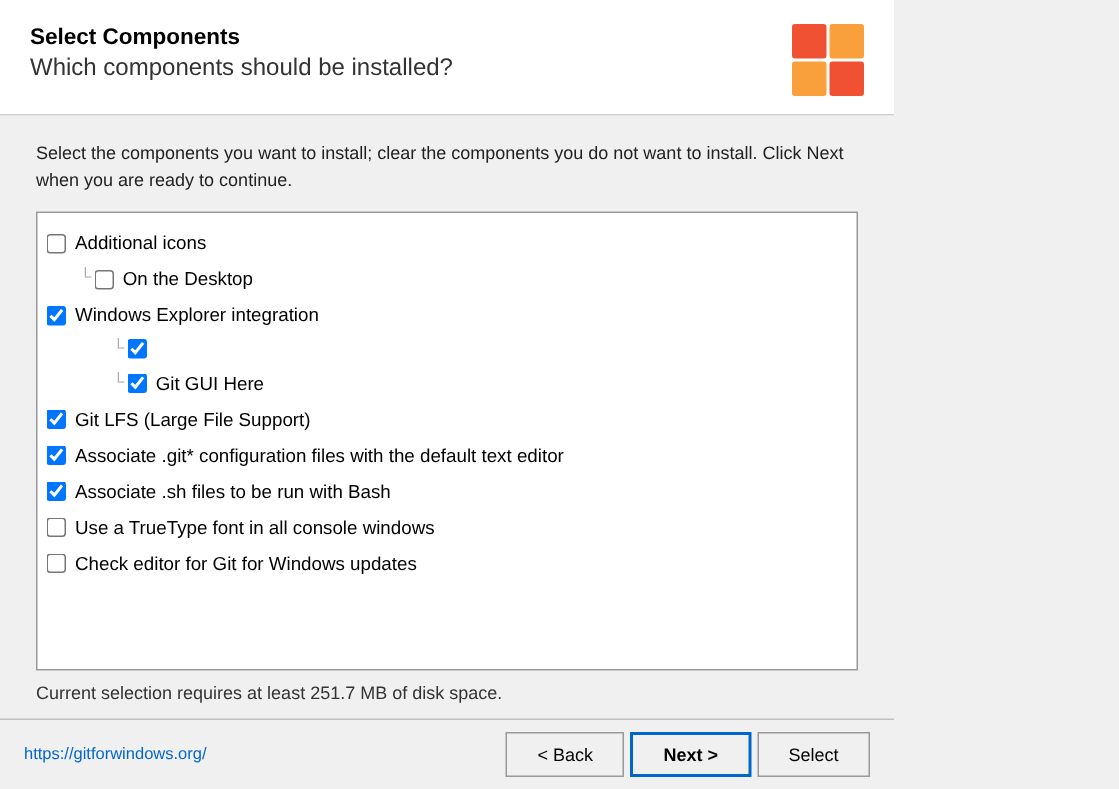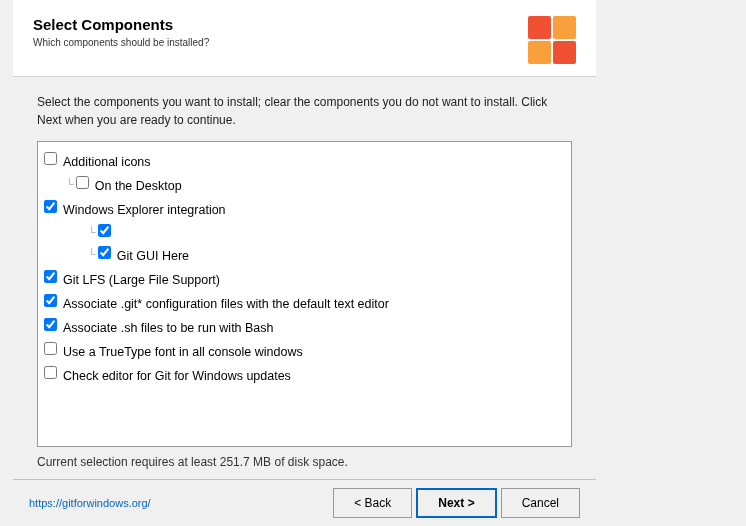--- a/index.html
+++ b/index.html
@@ -18,42 +18,41 @@
       flex-direction: column;
       overflow: hidden;
     }
 
     .window {
       width: 596px;
       height: 526px;
       background: #f0f0f0;
       display: flex;
       flex-direction: column;
-      padding-left: 13px;
     }
 
     .header {
       background: #ffffff;
       padding: 16px 20px 12px 20px;
       display: flex;
       align-items: flex-start;
       justify-content: space-between;
       border-bottom: 1px solid #d0d0d0;
     }
 
     .header-text {}
 
     .header-title {
       font-size: 15px;
       font-weight: bold;
       color: #000;
     }
 
     .header-subtitle {
-      font-size: 10px;
+      font-size: 16px;
       color: #333;
       margin-top: 4px;
     }
 
     .header-logo {
       width: 48px;
       height: 48px;
       flex-shrink: 0;
     }
 
@@ -74,20 +73,21 @@
     .components-box {
       border: 1px solid #999;
       background: #fff;
       padding: 8px 6px;
       flex: 1;
       overflow-y: auto;
     }
 
     .component-item {
       display: flex;
+      align-items: center;
       padding: 2px 0;
       line-height: 1.6;
     }
 
     .component-item input[type="checkbox"] {
       margin-right: 6px;
       width: 13px;
       height: 13px;
       flex-shrink: 0;
     }
@@ -231,17 +231,17 @@
     </div>
 
     <div class="disk-space">Current selection requires at least 251.7 MB of disk space.</div>
   </div>
 
   <div class="footer">
     <a class="footer-link" href="#">https://gitforwindows.org/</a>
     <div class="footer-buttons">
       <button class="btn">&lt; Back</button>
       <button class="btn btn-next">Next &gt;</button>
-      <button class="btn">Cancel</button>
+      <button class="btn">Select</button>
     </div>
   </div>
 
 </div>
 
 </body></html>

